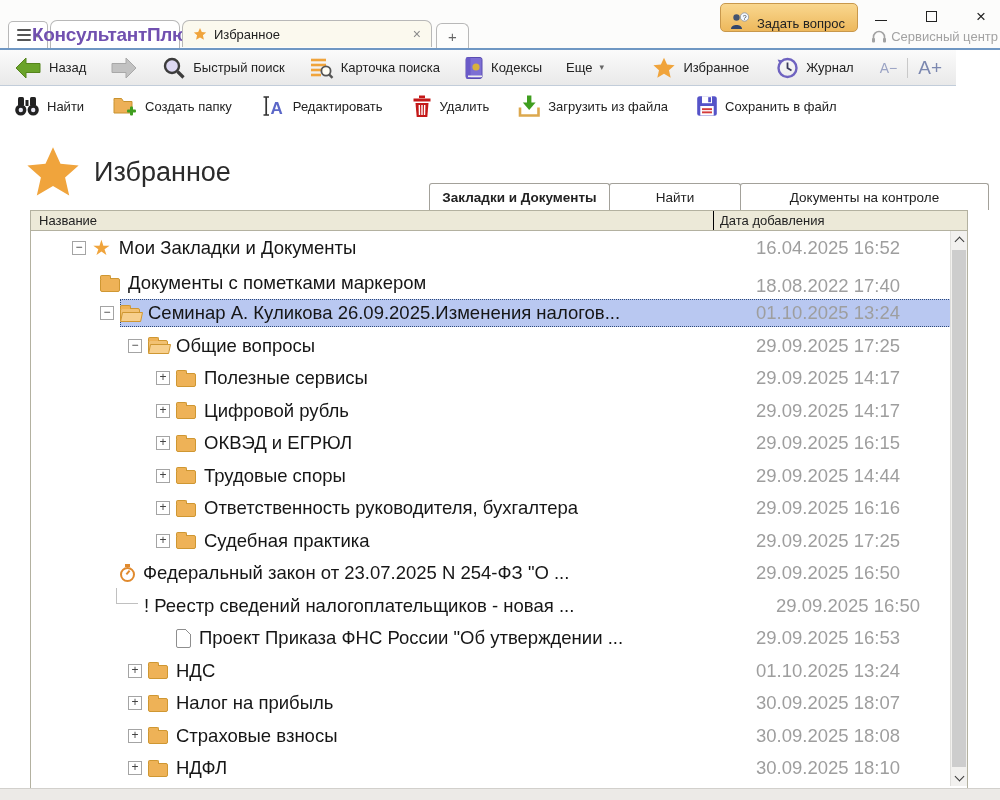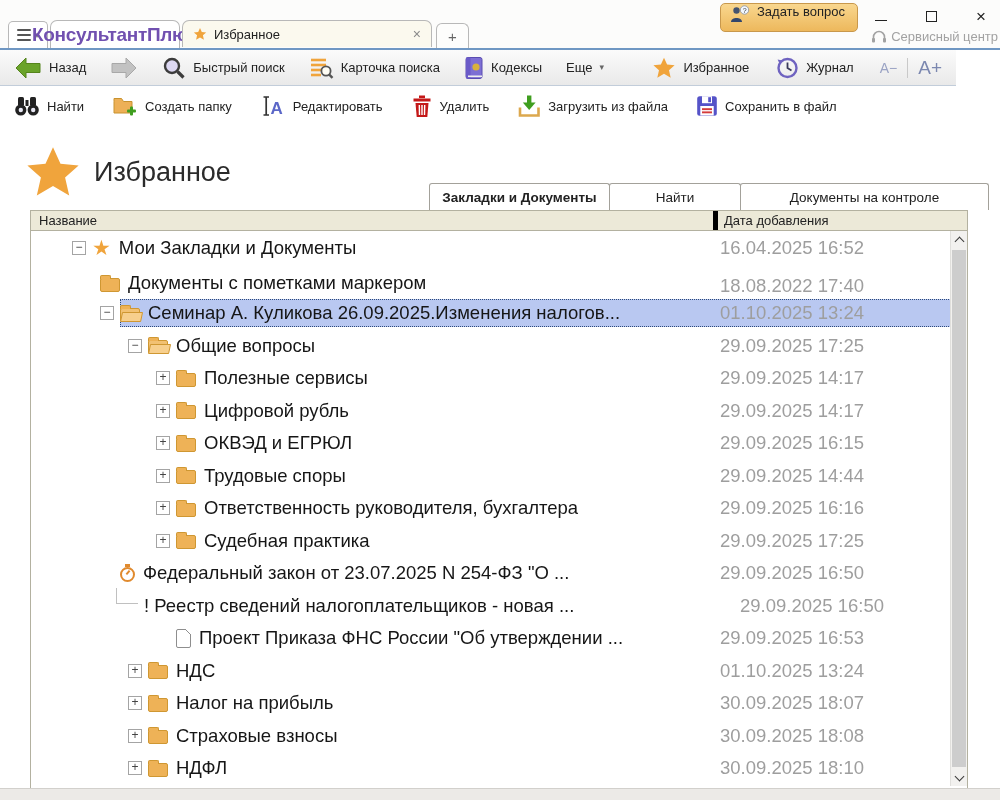--- a/index.html
+++ b/index.html
@@ -16,21 +16,21 @@
   .logo-tab{position:absolute;left:50px;top:20px;width:128px;height:27px;border:1px solid #b8b8b8;border-bottom:none;
             border-radius:7px 7px 0 0;background:#fff;display:flex;align-items:center;justify-content:center;
             color:#7150b0;font-weight:bold;font-size:19px;letter-spacing:-0.3px}
   .doc-tab{position:absolute;left:182px;top:20px;width:250px;height:27px;border:1px solid #b8b8b8;border-bottom:none;
            border-radius:7px 7px 0 0;background:#fbf9ee;display:flex;align-items:center;gap:7px;padding:0 10px;
            font-size:13px;box-sizing:border-box}
   .doc-tab .lbl{flex:1;text-align:left}
   .tab-close{color:#8a8a8a;font-size:14px;line-height:1}
   .plus-tab{position:absolute;left:436px;top:23px;width:31px;height:24px;border:1px solid #b8b8b8;border-bottom:none;
             border-radius:6px 6px 0 0;display:flex;align-items:center;justify-content:center;color:#666;font-size:15px;background:#fdfdfc}
-  .ask-btn{position:absolute;left:720px;top:3px;height:27px;padding:0 12px 0 8px;display:flex;align-items:flex-start;gap:6px;
+  .ask-btn{position:absolute;left:720px;top:3px;height:27px;padding:0 12px 0 8px;display:flex;align-items:flex-end;gap:6px;
            background:linear-gradient(#f9d78f,#edb85c);border:1px solid #c8984c;border-radius:5px;font-size:13px;color:#222}
   .win-controls{position:absolute;right:12px;top:6px;display:flex;gap:36px;align-items:center;height:20px}
   .win-btn{width:14px;height:16px;display:flex;align-items:center;justify-content:center}
   .min-glyph{width:12px;height:0;border-bottom:1.6px solid #222;margin-top:8px}
   .max-glyph{width:11px;height:11px;border:1.4px solid #222;box-sizing:border-box}
   .close-glyph{font-size:17px;color:#222;line-height:1}
   .service{position:absolute;right:2px;top:29px;display:flex;align-items:center;gap:4px;color:#a2a2a2;font-size:13px}
   .blue-line{position:absolute;top:48px;left:0;width:1000px;height:2px;background:#6f97c3}
 
   
@@ -52,34 +52,34 @@
   #page{position:absolute;top:125px;left:0;width:1000px;height:663px;background:#fff}
   .big-star{position:absolute;left:24px;top:18px}
   .page-title{position:absolute;left:94px;top:32px;font-size:27px;color:#2b2b2b}
   .view-tabs{position:absolute;left:430px;top:58px;display:flex;height:27px}
   .view-tab{box-sizing:border-box;border:1px solid #a3a19a;border-bottom:none;border-radius:3px 3px 0 0;background:#fff;
             display:flex;align-items:center;justify-content:center;font-size:13.5px;margin-left:-1px}
   .view-tab.active{font-weight:bold}
   .hdr{position:absolute;left:30px;top:85px;width:938px;height:21px;background:#ece9d8;border:1px solid #b3b1a0;
        box-sizing:border-box;font-size:13px;color:#222}
   .hdr-name{position:absolute;left:8px;top:2px}
-  .hdr-date{position:absolute;left:682px;top:0;height:100%;padding:2px 0 0 6px;border-left:5px solid #000000;box-sizing:border-box;width:255px}
+  .hdr-date{position:absolute;left:682px;top:0;height:100%;padding:2px 0 0 6px;border-left:1px solid #000000;box-sizing:border-box;width:255px}
   .list{position:absolute;left:30px;top:106px;width:938px;height:557px;border-left:1px solid #b3b1a0;border-right:1px solid #b3b1a0;
         overflow:hidden;box-sizing:border-box;background:#fff}
   .rows{position:absolute;left:1px;top:1px;width:919px}
 
   .tree-row{height:32.5px;display:flex;align-items:center;position:relative;font-size:18.5px;color:#161616;box-sizing:border-box}
   .expander{width:14px;height:14px;border:1px solid #a4a4a4;background:#fff;color:#444;font-size:12px;line-height:11.5px;
             text-align:center;margin-right:6px;flex:none;box-sizing:border-box}
   .expander.ghost{visibility:hidden}
   .row-body{flex:1;display:flex;align-items:center;height:28px;min-width:0}
   .tree-row.selected .row-body{background:#b9c8f1;outline:1px dotted #2d4a7a;outline-offset:-1px}
   .tree-icon{flex:none;margin-right:8px}
   .tree-label{white-space:nowrap}
-  .tree-date{position:absolute;left:688px;color:#9e9e9e;white-space:nowrap}
+  .tree-date{position:absolute;left:724px;color:#9e9e9e;white-space:nowrap}
 
   
   .icon-folder,.icon-folder-open{width:20px;height:14px;background:#eeb257;border:1px solid #cf9732;border-radius:2px;
         position:relative;margin-top:3px;box-sizing:border-box}
   .icon-folder::before,.icon-folder-open::before{content:"";position:absolute;top:-4px;left:-1px;width:9px;height:3px;
         background:#eeb257;border:1px solid #cf9732;border-bottom:none;border-radius:2px 2px 0 0}
   .icon-folder-open{background:#f2c173}
   .icon-folder-open::after{content:"";position:absolute;left:-1px;bottom:-1px;width:19px;height:8px;background:#f7cf8d;
         border:1px solid #cf9732;border-radius:1px;transform:skewX(-12deg);transform-origin:bottom left}
   .icon-star{color:#f0a43c;font-size:21px;line-height:20px;font-family:"DejaVu Sans",sans-serif}

